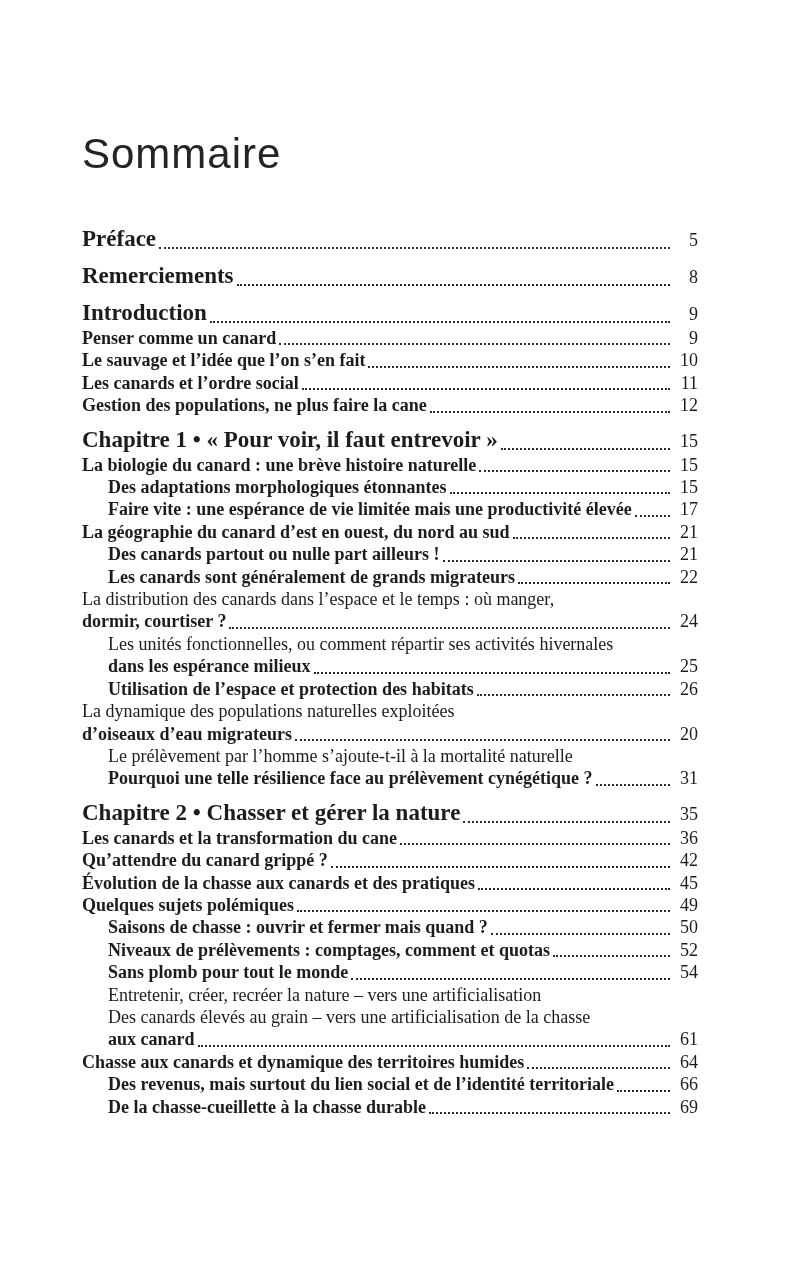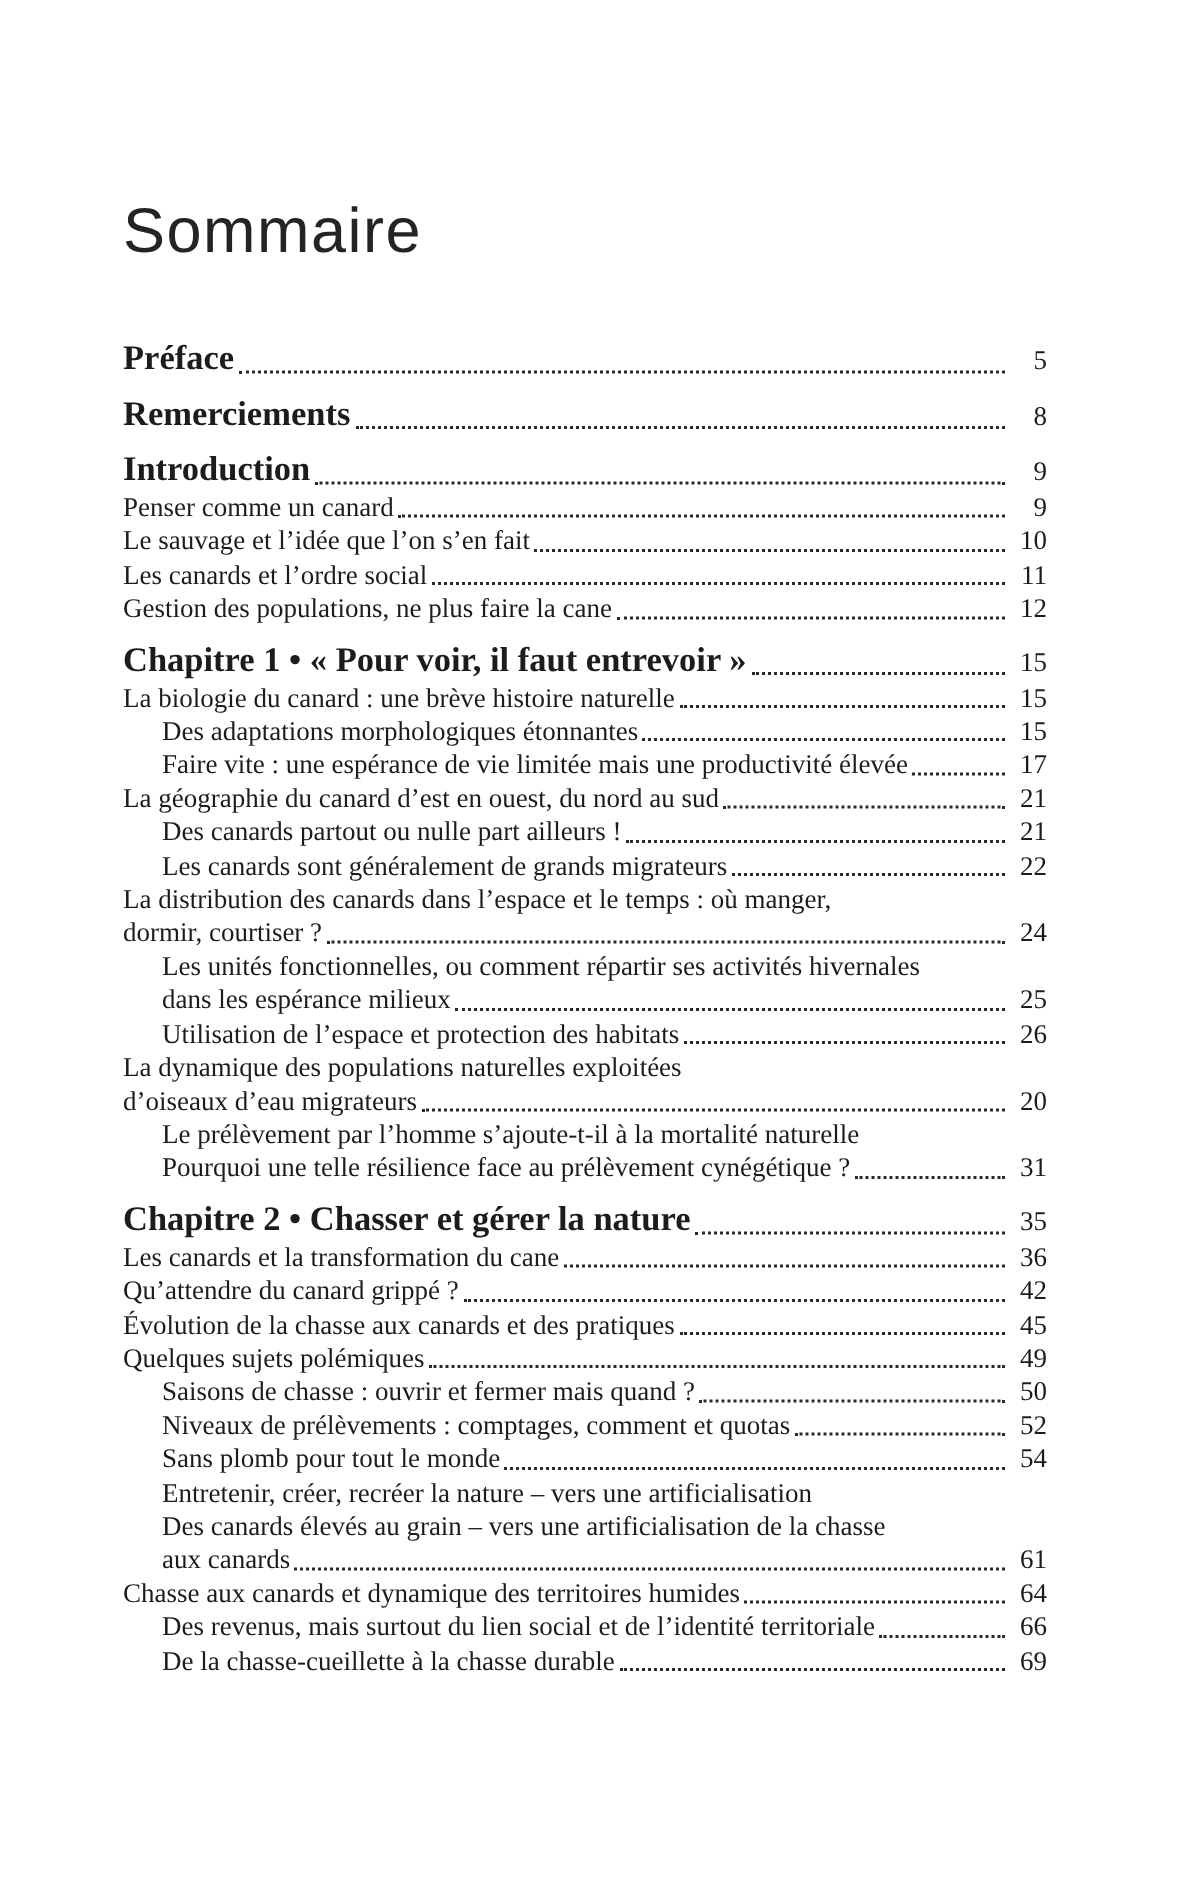--- a/index.html
+++ b/index.html
@@ -41,21 +41,21 @@
   .entry-line { white-space: nowrap; }
   .entry-row {
     display: flex;
     align-items: baseline;
   }
   .entry.bold .entry-row { line-height: 26px; }
   .entry.bold .label {
     font-weight: 700;
     font-size: 23px;
   }
-  .label { white-space: nowrap; flex: 0 1 auto; }
+  .label { white-space: nowrap; flex: 0 1 auto; font-weight: bold; }
   .leader {
     flex: 1 1 10px;
     min-width: 10px;
     border-bottom: 2px dotted #2a2a2a;
     align-self: flex-end;
     margin: 0 6px 4px 3px;
     height: 1px;
   }
   .pagenum {
     flex: 0 0 auto;
@@ -265,21 +265,21 @@
           <span class="leader"></span>
           <span class="pagenum">54</span>
         </div>
       </div>
       <div class="entry indent">
         <div class="entry-line">Entretenir, créer, recréer la nature – vers une artificialisation</div>
       </div>
       <div class="entry indent">
         <div class="entry-line">Des canards élevés au grain – vers une artificialisation de la chasse</div>
         <div class="entry-row">
-          <span class="label">aux canards</span>
+          <span class="label">aux canard</span>
           <span class="leader"></span>
           <span class="pagenum">61</span>
         </div>
       </div>
       <div class="entry">
         <div class="entry-row">
           <span class="label">Chasse aux canards et dynamique des territoires humides</span>
           <span class="leader"></span>
           <span class="pagenum">64</span>
         </div>

